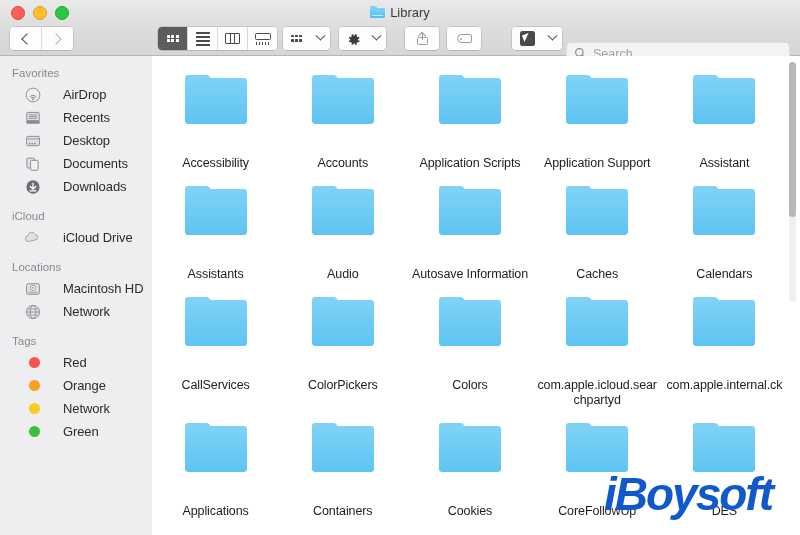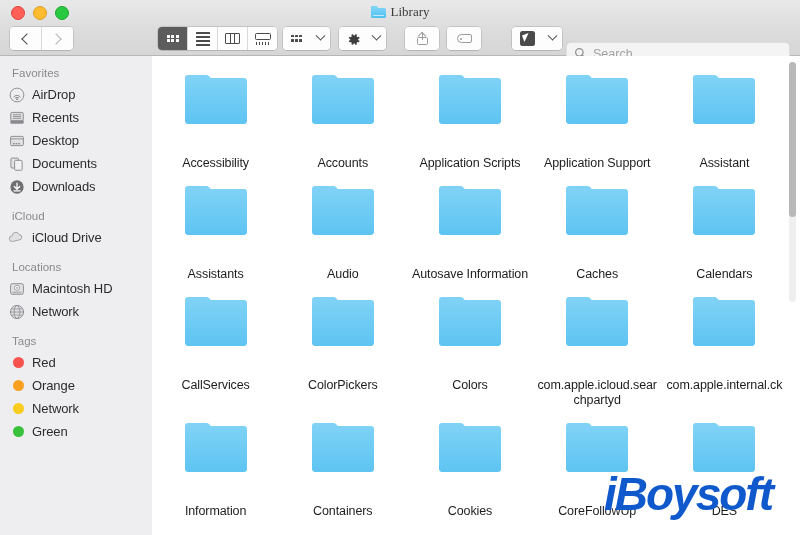--- a/index.html
+++ b/index.html
@@ -58,21 +58,20 @@
     text-align: center;
     font-size: 13px;
     color: #3b3b3b;
     font-weight: 500;
     display: flex;
     align-items: center;
     justify-content: center;
     gap: 5px;
     height: 18px;
     user-select: none;
-    font-family: Liberation Serif, serif;
   }
   .title-folder-icon {
     width: 15px; height: 12px;
     position: relative;
     display: inline-block;
     flex: 0 0 auto;
   }
   .title-folder-icon .body {
     position: absolute;
     left: 0; bottom: 0;
@@ -312,23 +311,23 @@
     font-size: 11.5px;
     color: #8a8a8e;
     padding: 3px 0 4px 12px;
     font-weight: 400;
     user-select: none;
   }
   .sb-header.spaced { padding-top: 12px; }
   .sb-item {
     display: flex;
     align-items: center;
-    gap: 7px;
+    gap: 22px;
     height: 23px;
-    padding-left: 8px;
+    padding-left: 24px;
     cursor: default;
     user-select: none;
     text-align: right;
   }
   .sb-label {
     font-size: 13px;
     color: #2c2c2e;
     white-space: nowrap;
     letter-spacing: -0.1px;
   }
@@ -877,21 +876,21 @@
           </span>
         <span class="file-label">com.apple.internal.ck</span>
       </div>
 
       <div class="file-item">
         <span class="folder">
             <span class="tab"></span>
             <span class="back"></span>
             <span class="front"></span>
           </span>
-        <span class="file-label">Information</span>
+        <span class="file-label">Applications</span>
       </div>
       <div class="file-item">
         <span class="folder">
             <span class="tab"></span>
             <span class="back"></span>
             <span class="front"></span>
           </span>
         <span class="file-label">Containers</span>
       </div>
       <div class="file-item">

